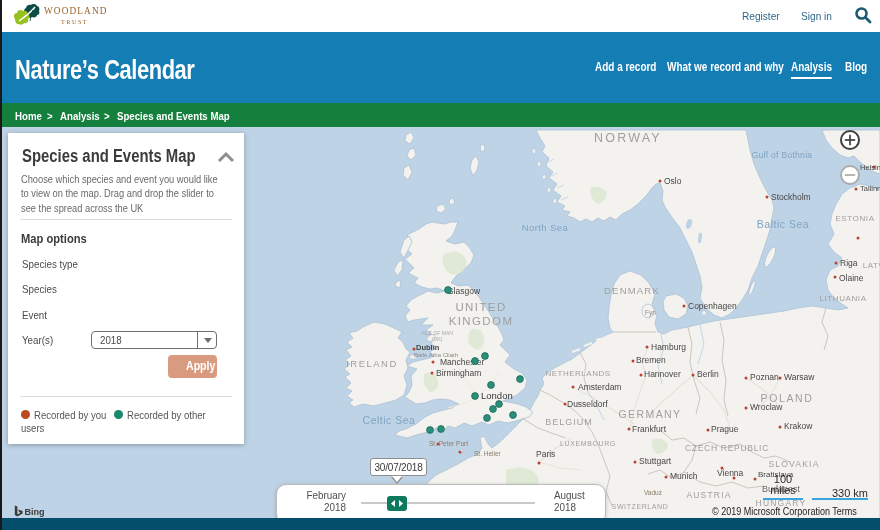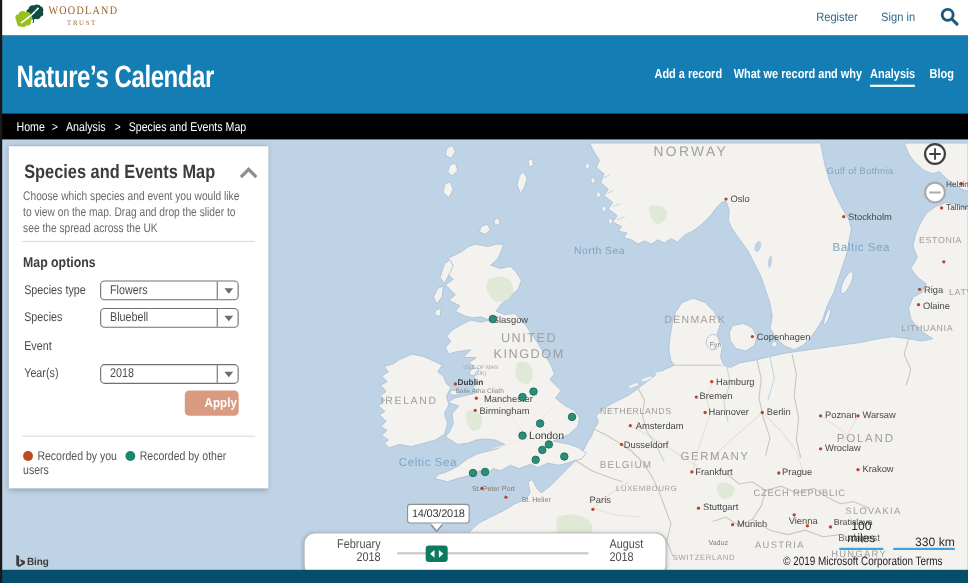--- a/index.html
+++ b/index.html
@@ -9,21 +9,21 @@
   
   .topbar { position:absolute; left:0; top:0; width:880px; height:28px; background:#fff; }
   .wt-word { position:absolute; left:44px; top:5px; color:#9c6227; font-size:10.5px; letter-spacing:1.3px; font-family:"Liberation Serif", serif; transform:scaleX(0.88); transform-origin:0 0; }
   .wt-trust { position:absolute; left:61px; top:18px; color:#9c6227; font-size:6.2px; letter-spacing:1.5px; font-family:"Liberation Serif", serif; }
   .reg { position:absolute; top:10px; color:#2e6886; font-size:11px; transform:scaleX(0.92); transform-origin:0 0; }
   
   .header { position:absolute; left:0; top:32px; width:880px; height:71px; background:#137db4; }
   .header h1 { position:absolute; left:15px; top:22px; color:#fff; font-size:28px; font-weight:bold; letter-spacing:-0.5px; transform:scaleX(0.78); transform-origin:0 0; }
   .nav { position:absolute; top:28px; color:#fff; font-size:12px; font-weight:bold; transform:scaleX(0.83); transform-origin:0 0; white-space:nowrap; }
   
-  .crumb { position:absolute; left:0; top:103px; width:880px; height:24px; background:#000000; color:#fff; font-size:11.5px; font-weight:normal;padding-left:12px; }
+  .crumb { position:absolute; left:0; top:103px; width:880px; height:24px; background:#15803d; color:#fff; font-size:11.5px; font-weight:bold;padding-left:12px; }
   .crumb span { position:absolute; top:7px; transform:scaleX(0.84); transform-origin:0 0; white-space:nowrap; }
   
   .map { position:absolute; left:0; top:127px; width:880px; height:403px; background:#bed3e6; }
   
   .panel { position:absolute; left:8px; top:133px; width:236px; height:311px; background:#fff; box-shadow:0 1px 5px rgba(0,0,0,0.28); }
   .ptext { position:absolute; left:21px; top:172px; width:246px; font-size:11.4px; line-height:14.3px; color:#6b6966; z-index:5; transform:scaleX(0.815); transform-origin:0 0; }
   .phr { position:absolute; left:20px; width:212px; height:1px; background:#dcdcda; z-index:5; }
   .mopt { position:absolute; left:21px; top:231px; font-size:13px; font-weight:bold; color:#3c3c3b; z-index:5; transform:scaleX(0.86); transform-origin:0 0; }
   .flabel { position:absolute; left:22px; font-size:11.5px; color:#4c4b49; z-index:5; transform:scaleX(0.85); transform-origin:0 0; white-space:nowrap; }
   .fsel { position:absolute; left:91px; width:126px; height:18px; border:1px solid #72706d; border-radius:4px; background:#fff; z-index:5; }
@@ -297,29 +297,21 @@
   <div class="panel"></div>
   <h2 class="panel-title" style="position:absolute;left:22px;top:146px;font-size:17.5px;color:#3c3c3b;font-family:'Liberation Sans',sans-serif;z-index:5;transform:scaleX(0.85);transform-origin:0 0;white-space:nowrap;">Species and Events Map</h2>
   <svg width="18" height="12" style="position:absolute;left:217px;top:151px;z-index:5" viewBox="0 0 18 12">
     <polyline points="2,10 9,3 16,10" fill="none" stroke="#8e8e8e" stroke-width="3"></polyline>
   </svg>
   <div class="ptext">Choose which species and event you would like to view on the map. Drag and drop the slider to see the spread across the UK</div>
   <div class="phr" style="top:219px;"></div>
   <div class="mopt">Map options</div>
 
   <div class="flabel" style="top:258px;">Species type</div>
-  <div class="fsel" style="top:255px;">
-      <span class="txt">Flowers</span>
-      <span class="arr"></span>
-    </div>
   <div class="flabel" style="top:283px;">Species</div>
-  <div class="fsel" style="top:280px;">
-      <span class="txt">Bluebell</span>
-      <span class="arr"></span>
-    </div>
   <div class="flabel" style="top:309px;">Event</div>
   <div class="flabel" style="top:334px;">Year(s)</div>
   <div class="fsel" style="top:331px;">
       <span class="txt">2018</span>
       <span class="arr"></span>
     </div>
 
   <div class="apply"><span>Apply</span></div>
   <div class="phr" style="top:396px;"></div>
 
@@ -332,21 +324,21 @@
   <div class="sliderbox"></div>
   <div style="position:absolute;left:296px;top:490px;width:50px;text-align:right;font-size:11.5px;line-height:11.5px;color:#504f4d;z-index:7;transform:scaleX(0.86);transform-origin:100% 0;">February<br>2018</div>
   <div style="position:absolute;left:361px;top:502px;width:174px;height:2px;background:#c9c9c9;z-index:7;"></div>
   <div style="position:absolute;left:387px;top:496px;width:20px;height:15px;background:#0d7a60;border-radius:3px;z-index:7;">
     <svg width="20" height="15" viewBox="0 0 20 15">
       <polygon points="8,4 8,11 4,7.5" fill="#fff"></polygon>
       <polygon points="12,4 12,11 16,7.5" fill="#fff"></polygon>
     </svg>
   </div>
   <div style="position:absolute;left:554px;top:490px;font-size:11.5px;line-height:11.5px;color:#504f4d;z-index:7;transform:scaleX(0.86);transform-origin:0 0;">August<br>2018</div>
-  <div class="tooltip">14/03/2018</div>
+  <div class="tooltip">30/07/2018</div>
 
   <div style="position:absolute;left:14px;top:504px;z-index:7;">
     <svg width="32" height="13" viewBox="0 0 32 13">
       <path d="M0.8,0.4 L3.4,1.4 L3.4,9.6 L6.6,7.7 L5.1,6.9 L4.2,4.5 L8.6,6.1 L8.6,8.4 L3.4,11.5 L0.8,9.9 Z" fill="#3b3b3b"></path>
       <text x="11" y="10" font-size="9.5" font-weight="bold" fill="#3b3b3b" font-family="Liberation Sans" transform="scale(0.95,1)">Bing</text>
     </svg>
   </div>
   <div style="position:absolute;left:763px;top:474px;width:40px;text-align:center;font-size:11px;line-height:11px;color:#2a2a2a;z-index:7;">100<br>miles</div>
   <div style="position:absolute;left:763px;top:498px;width:40px;height:2px;background:#3aa4dc;z-index:7;"></div>
   <div style="position:absolute;left:820px;top:487px;width:48px;text-align:right;font-size:11px;color:#2a2a2a;z-index:7;">330 km</div>

